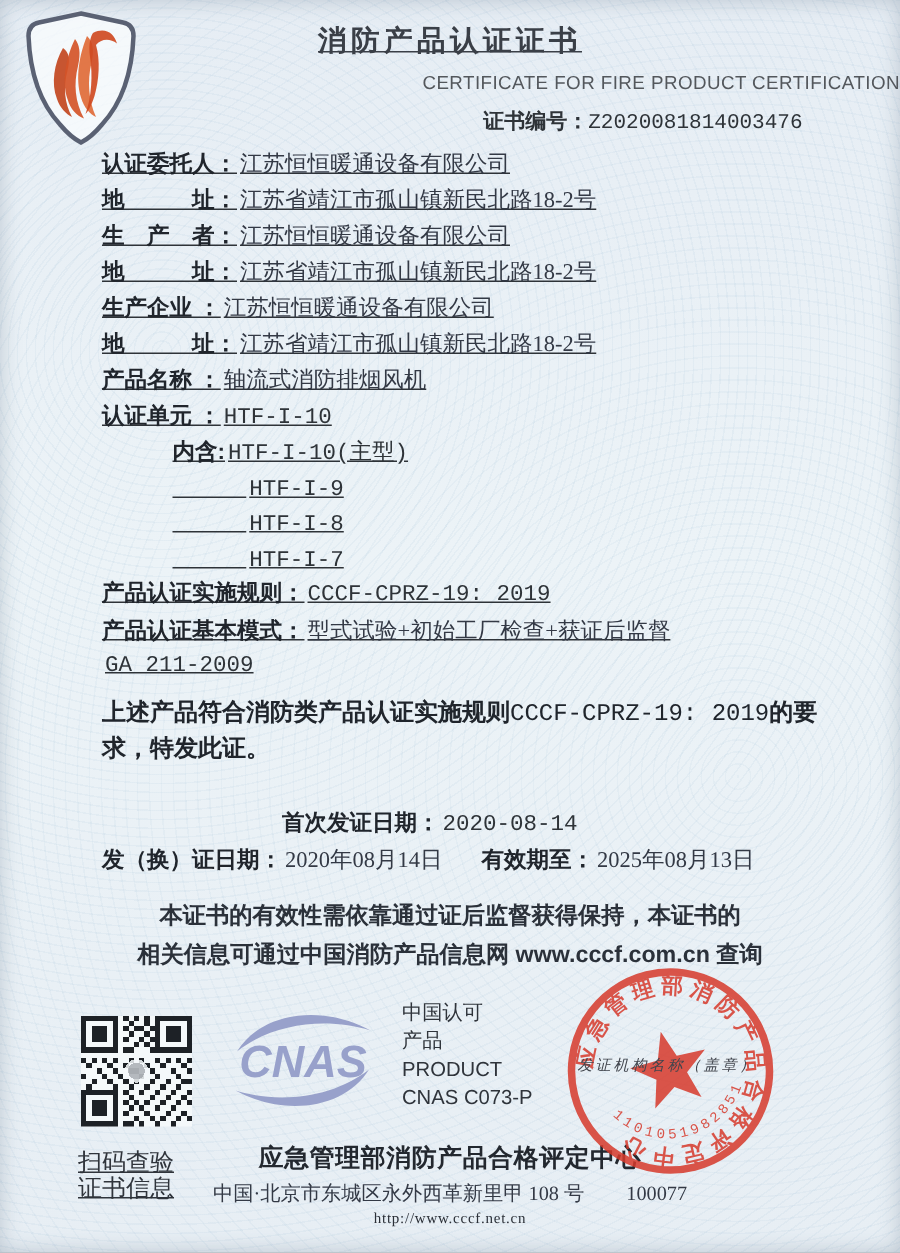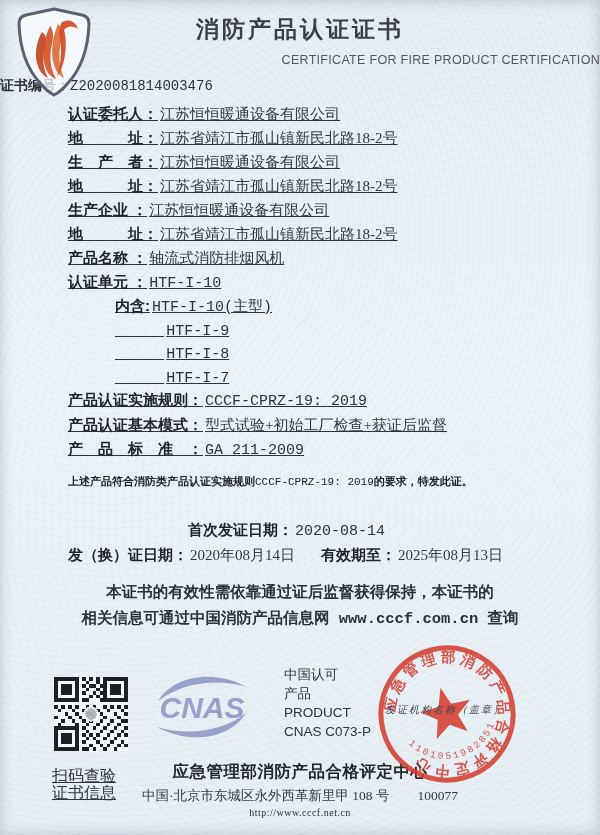--- a/index.html
+++ b/index.html
@@ -8,44 +8,44 @@
     background-color:#e9f0f6;
     background-image:
       repeating-radial-gradient(circle at 18% 28%, rgba(150,185,210,.10) 0 1px, transparent 1px 6px),
       repeating-radial-gradient(circle at 82% 62%, rgba(150,185,210,.09) 0 1px, transparent 1px 8px),
       linear-gradient(180deg,#e6edf4 0%,#ecf3f7 45%,#e7eef4 100%);
     box-shadow:inset 0 0 14px rgba(70,90,110,.28);
     font-family:"Liberation Sans",sans-serif;color:#2e3338;
   }
   .logo{position:absolute;left:12px;top:6px;width:84px;height:92px;}
   .title-block{text-align:center;padding-top:14px;}
-  .title{font-size:23px;font-weight:600;letter-spacing:3px;color:#3a3f47;}
+  .title{font-size:19px;font-weight:600;letter-spacing:3px;color:#3a3f47;text-decoration:underline;}
   .subtitle{margin-top:8px;font-size:12.5px;letter-spacing:.3px;color:#53575c;text-align:right;}
-  .cert-line{margin-top:10px;padding-right:90px;font-size:14px;}
+  .cert-line{margin-top:10px;padding-right:65px;text-align:right;font-size:14px;}
   .cert-line .lbl{font-weight:600;}
   .code{font-family:"Liberation Mono","DejaVu Sans Mono",monospace;}
   .val{font-family:"Liberation Serif","DejaVu Serif",serif;color:#333945;}
   .fields{margin:10px 0 0 68px;text-decoration:underline;}
   .row{display:flex;align-items:baseline;height:24px;font-size:15px;}
   .row .label{font-weight:bold;white-space:pre;color:#20252c;}
   .row .value{margin-left:2px;white-space:pre;}
   .models .mrow{height:23.5px;}
   .models .label{padding-left:47px;}
   .rules .row{height:24.5px;}
-  .statement{margin:4px 0 0 68px;width:494px;font-size:11px;line-height:24px;font-weight:bold;color:#20252c;}
+  .statement{margin:4px 0 0 68px;width:494px;font-size:16px;line-height:24px;font-weight:bold;color:#20252c;}
   .statement .code{font-weight:normal;}
   .dates{margin-left:68px;}
   .dates .first{padding-left:120px;height:25px;margin-top:27px;}
   .gap{display:inline-block;width:26px;}
-  .notice{margin-top:10px;text-align:center;font-size:15.5px;line-height:26px;font-weight:600;color:#2b313a;font-family:Liberation Mono, monospace;}
+  .notice{margin-top:10px;text-align:center;font-size:15.5px;line-height:26px;font-weight:600;color:#2b313a;}
   .footer{position:absolute;left:0;top:655px;width:600px;height:180px;}
   .qr{position:absolute;left:54px;top:22px;width:74px;height:74px;}
   .qr-caption{position:absolute;left:52px;top:112px;font-size:16px;line-height:17px;color:#2f343b;text-decoration:underline;}
   .cnas{position:absolute;left:150px;top:14px;width:104px;height:76px;}
-  .accr{position:absolute;left:268px;top:10px;font-size:13.5px;line-height:19px;color:#2f343b;margin-left:16px;}
+  .accr{position:absolute;left:268px;top:10px;font-size:13.5px;line-height:19px;color:#2f343b;}
   .stamp{position:absolute;left:372px;top:-16px;width:150px;height:150px;z-index:2;}
   .stamp-overlay{position:absolute;left:385px;top:48px;width:194px;z-index:3;
     font-family:"Liberation Serif","DejaVu Serif",serif;font-style:italic;
     font-size:10px;letter-spacing:2px;color:#41454d;}
   .org{position:absolute;left:0;top:106px;width:100%;text-align:center;
     font-size:16.5px;font-weight:bold;letter-spacing:.5px;color:#23282f;z-index:1;}
   .addr{position:absolute;left:0;top:132px;width:100%;text-align:center;font-size:13.5px;z-index:1;}
   .addr .post{margin-left:28px;}
   .url{position:absolute;left:0;top:152px;width:100%;text-align:center;font-size:10px;
     font-family:"Liberation Serif","DejaVu Serif",serif;letter-spacing:.5px;color:#2b3038;z-index:1;}
@@ -129,21 +129,20 @@
     <div class="rules">
       <div class="row">
         <span class="label">产品认证实施规则：</span>
         <span class="value code">CCCF-CPRZ-19: 2019</span>
       </div>
       <div class="row">
         <span class="label">产品认证基本模式：</span>
         <span class="value val">型式试验+初始工厂检查+获证后监督</span>
       </div>
       <div class="row">
-        <span class="label">产　品　标　准　：</span>
         <span class="value code">GA 211-2009</span>
       </div>
     </div>
   </div>
 
   <div class="statement">
     <span>上述产品符合消防类产品认证实施规则</span><span class="code">CCCF-CPRZ-19: 2019</span><span>的要求，特发此证。</span>
   </div>
 
   <div class="dates">

